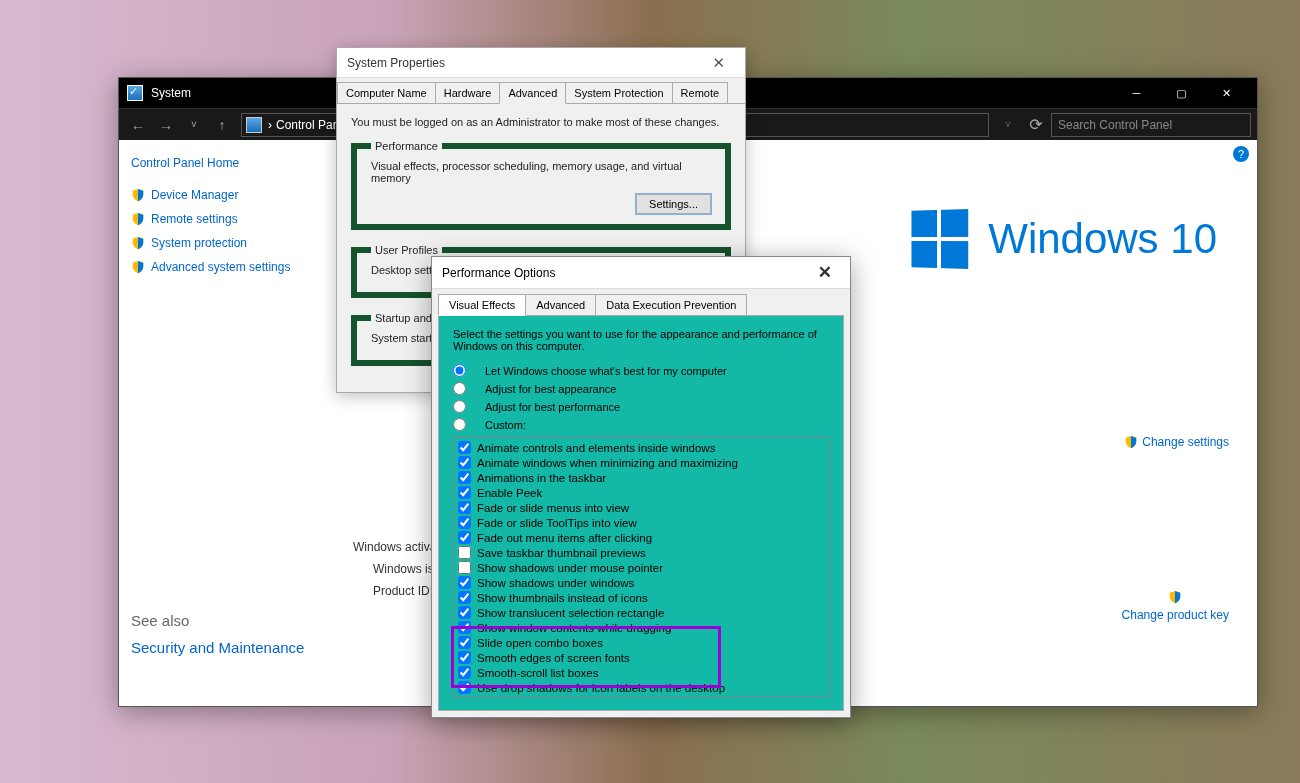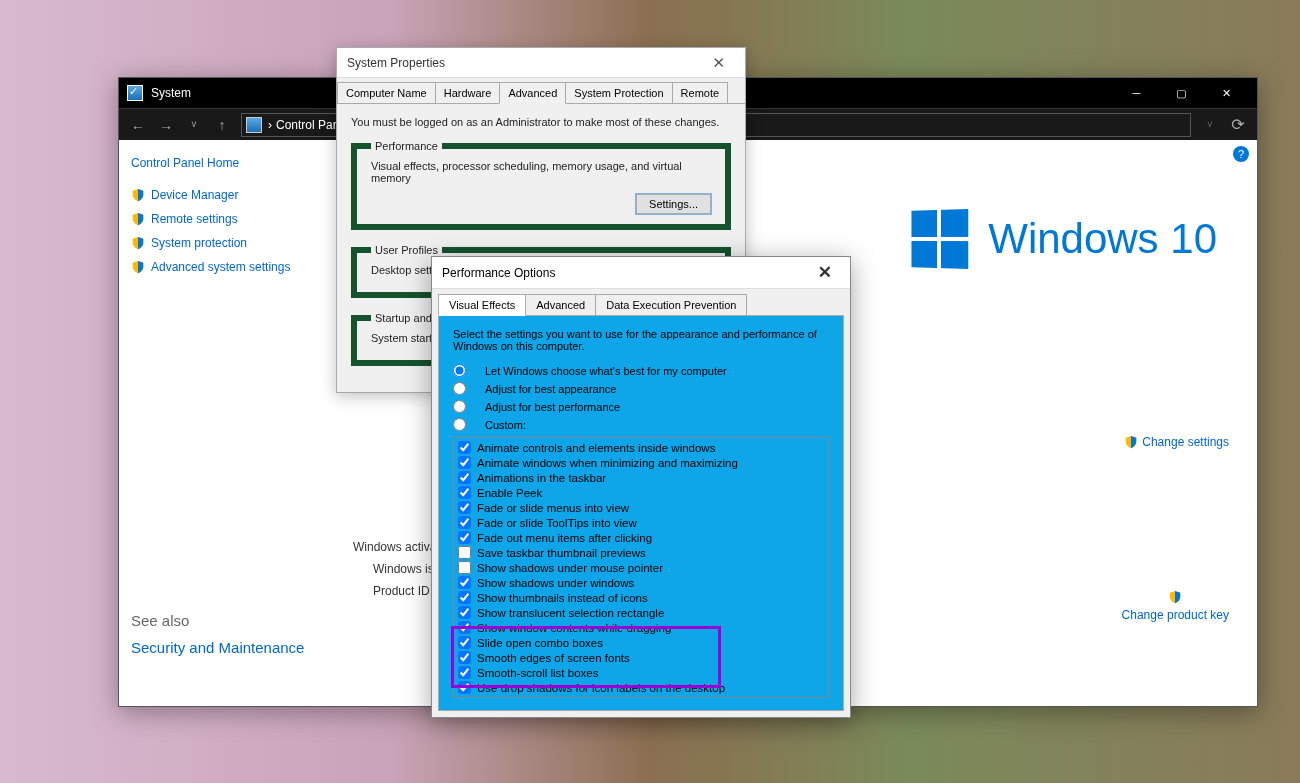--- a/index.html
+++ b/index.html
@@ -53,21 +53,21 @@
 .settings-btn{float:right;background:#e1e1e1;border:1px solid #adadad;padding:3px 12px;font-size:11px;margin-top:4px;box-shadow:0 0 0 1px #7eb4ea;}
 .clearfix::after{content:"";display:block;clear:both;}
 
 
 .po-dialog{position:absolute;left:431px;top:256px;width:420px;background:#f0f0f0;border:1px solid #888;box-shadow:0 5px 25px rgba(0,0,0,.35);}
 .po-title{height:32px;background:#fff;display:flex;align-items:center;padding:0 10px;font-size:12px;border-bottom:1px solid #ddd;}
 .po-title .x{margin-left:auto;font-size:17px;font-weight:bold;color:#333;padding:4px 8px;}
 .po-tabs{display:flex;background:#f0f0f0;font-size:11px;padding-left:6px;padding-top:5px;}
 .po-tab{padding:4px 10px;border:1px solid #aaa;background:#f0f0f0;margin-right:-1px;}
 .po-tab.active{background:#fff;border-bottom:1px solid #fff;position:relative;z-index:2;}
-.po-body{background:#0ea5e9;border:1px solid #aaa;margin:0 6px 6px;padding:12px 14px;font-size:11px;margin-top:-1px;}
+.po-body{background:#14b8a6;border:1px solid #aaa;margin:0 6px 6px;padding:12px 14px;font-size:11px;margin-top:-1px;}
 .po-msg{margin-bottom:12px;}
 .radio-row{display:flex;align-items:center;gap:19px;margin-bottom:5px;}
 .radio-row input{width:13px;height:13px;}
 .checklist{border:1px solid #828790;margin-top:6px;padding:2px 4px;}
 .check-row{display:flex;align-items:center;gap:6px;padding:1px 0;font-size:11.5px;}
 .check-row input{width:13px;height:13px;}
 .highlight-box{position:absolute;border:3px solid #9b00d4;left:451px;top:626px;width:270px;height:62px;pointer-events:none;}
 </style>
 </head>
 <body>
@@ -87,20 +87,23 @@
     <div class="nav-arrow">→</div>
     <div class="nav-arrow" style="font-size:10px;">˅</div>
     <div class="nav-arrow">↑</div>
     <div class="addr-path">
       <span class="picon"></span>
       <span style="margin-right:4px;">›</span>
       <span>Control Panel</span>
     </div>
     <div class="nav-arrow" style="font-size:10px;color:#666;">˅</div>
     <div class="refresh-btn">⟳</div>
+    <div class="search-box">
+      <span>Search Control Panel</span>
+    </div>
   </div>
   <div class="sys-body">
     <div class="sys-left">
       <div class="cp-home">Control Panel Home</div>
       <div id="shield-links">
           <div class="shield-item">
             <span class="shield"><svg viewBox="0 0 16 16">
                 <path d="M8 1l6 2v4c0 4-3 7-6 8-3-1-6-4-6-8V3z" fill="#ffb900"></path>
                 <path d="M8 1l6 2v4c0 4-3 7-6 8V1z" fill="#0078d7"></path>
               </svg></span>

